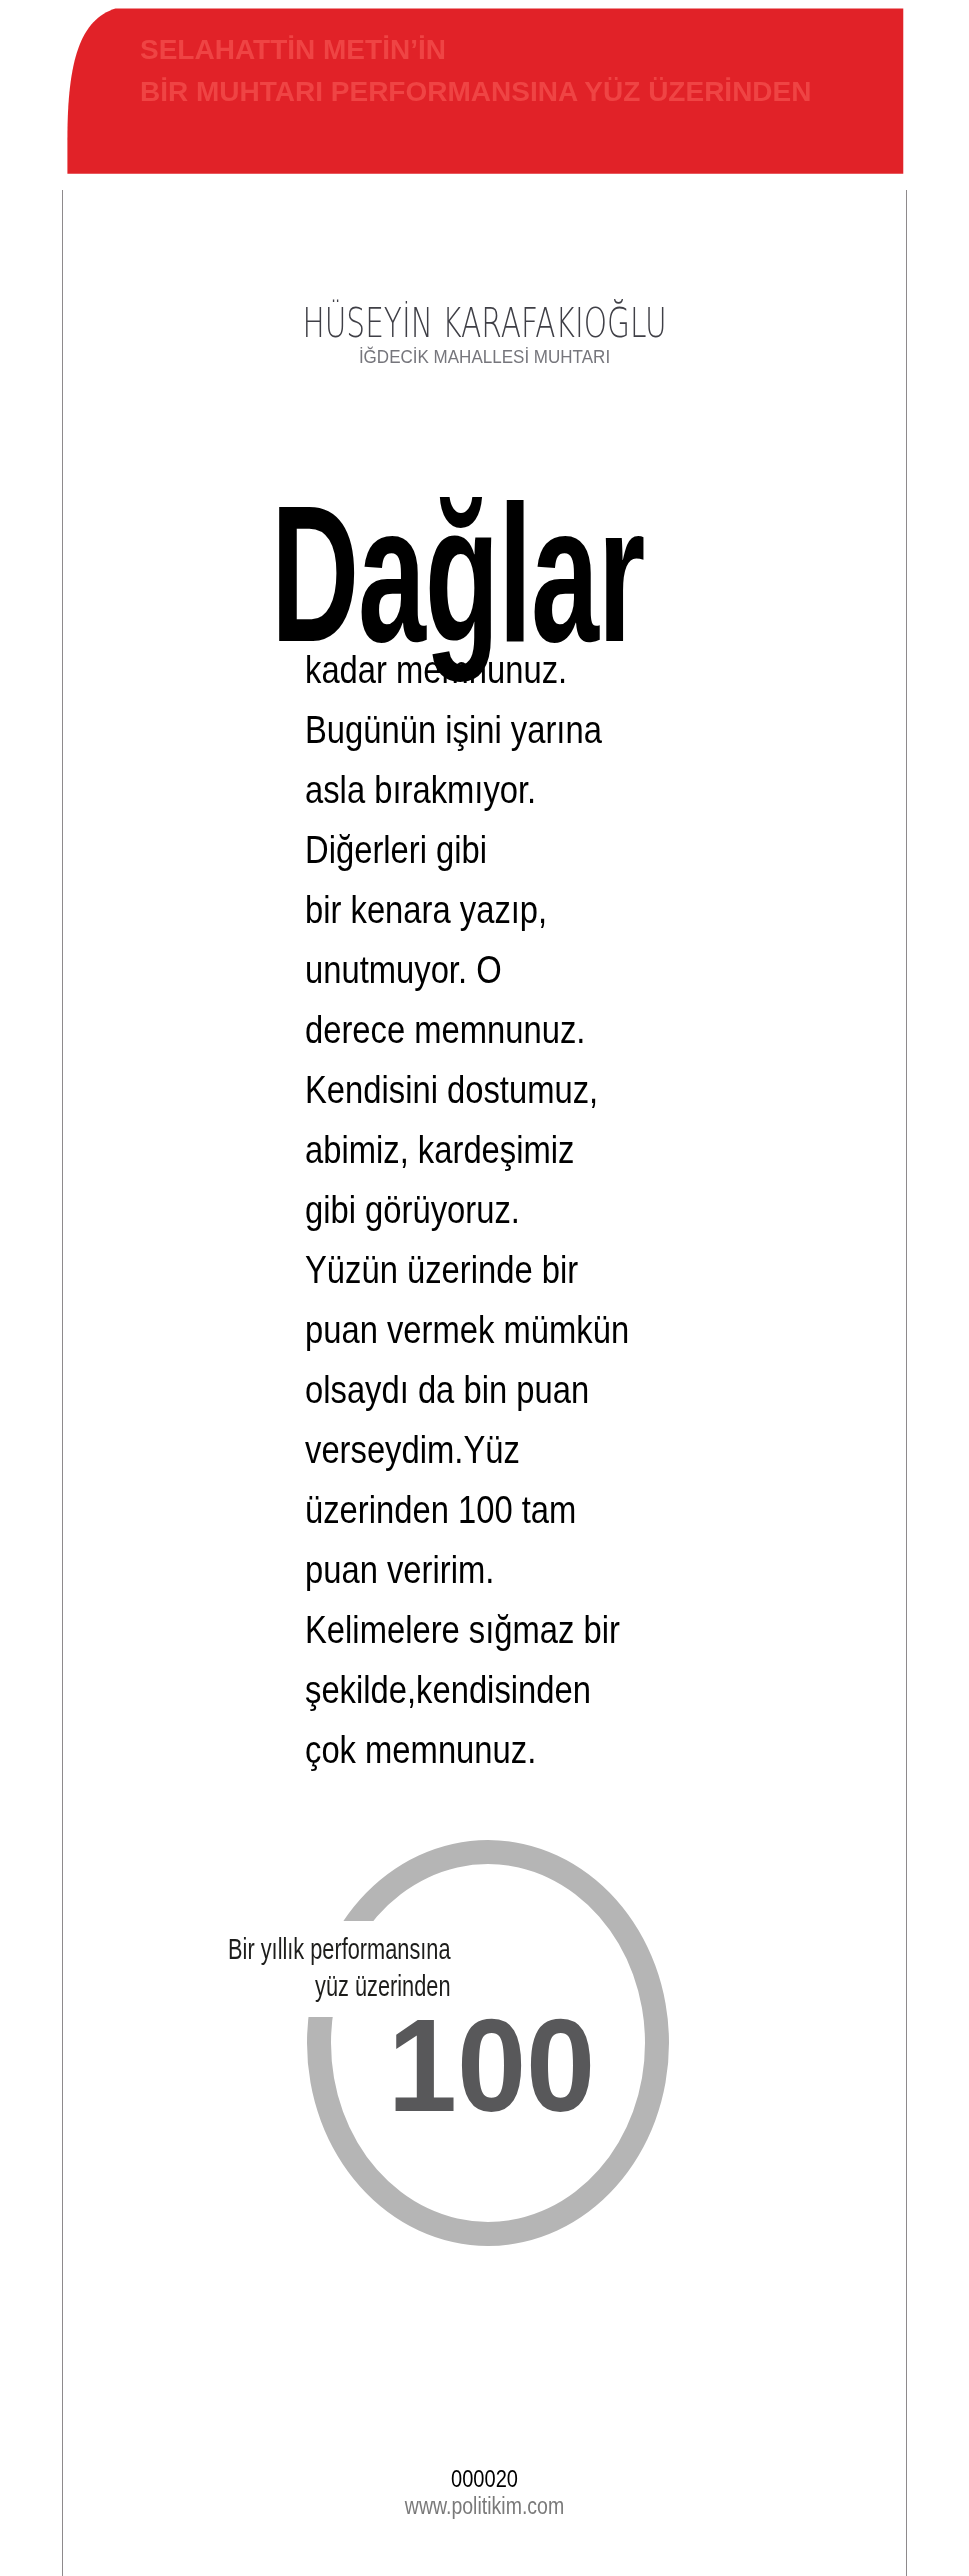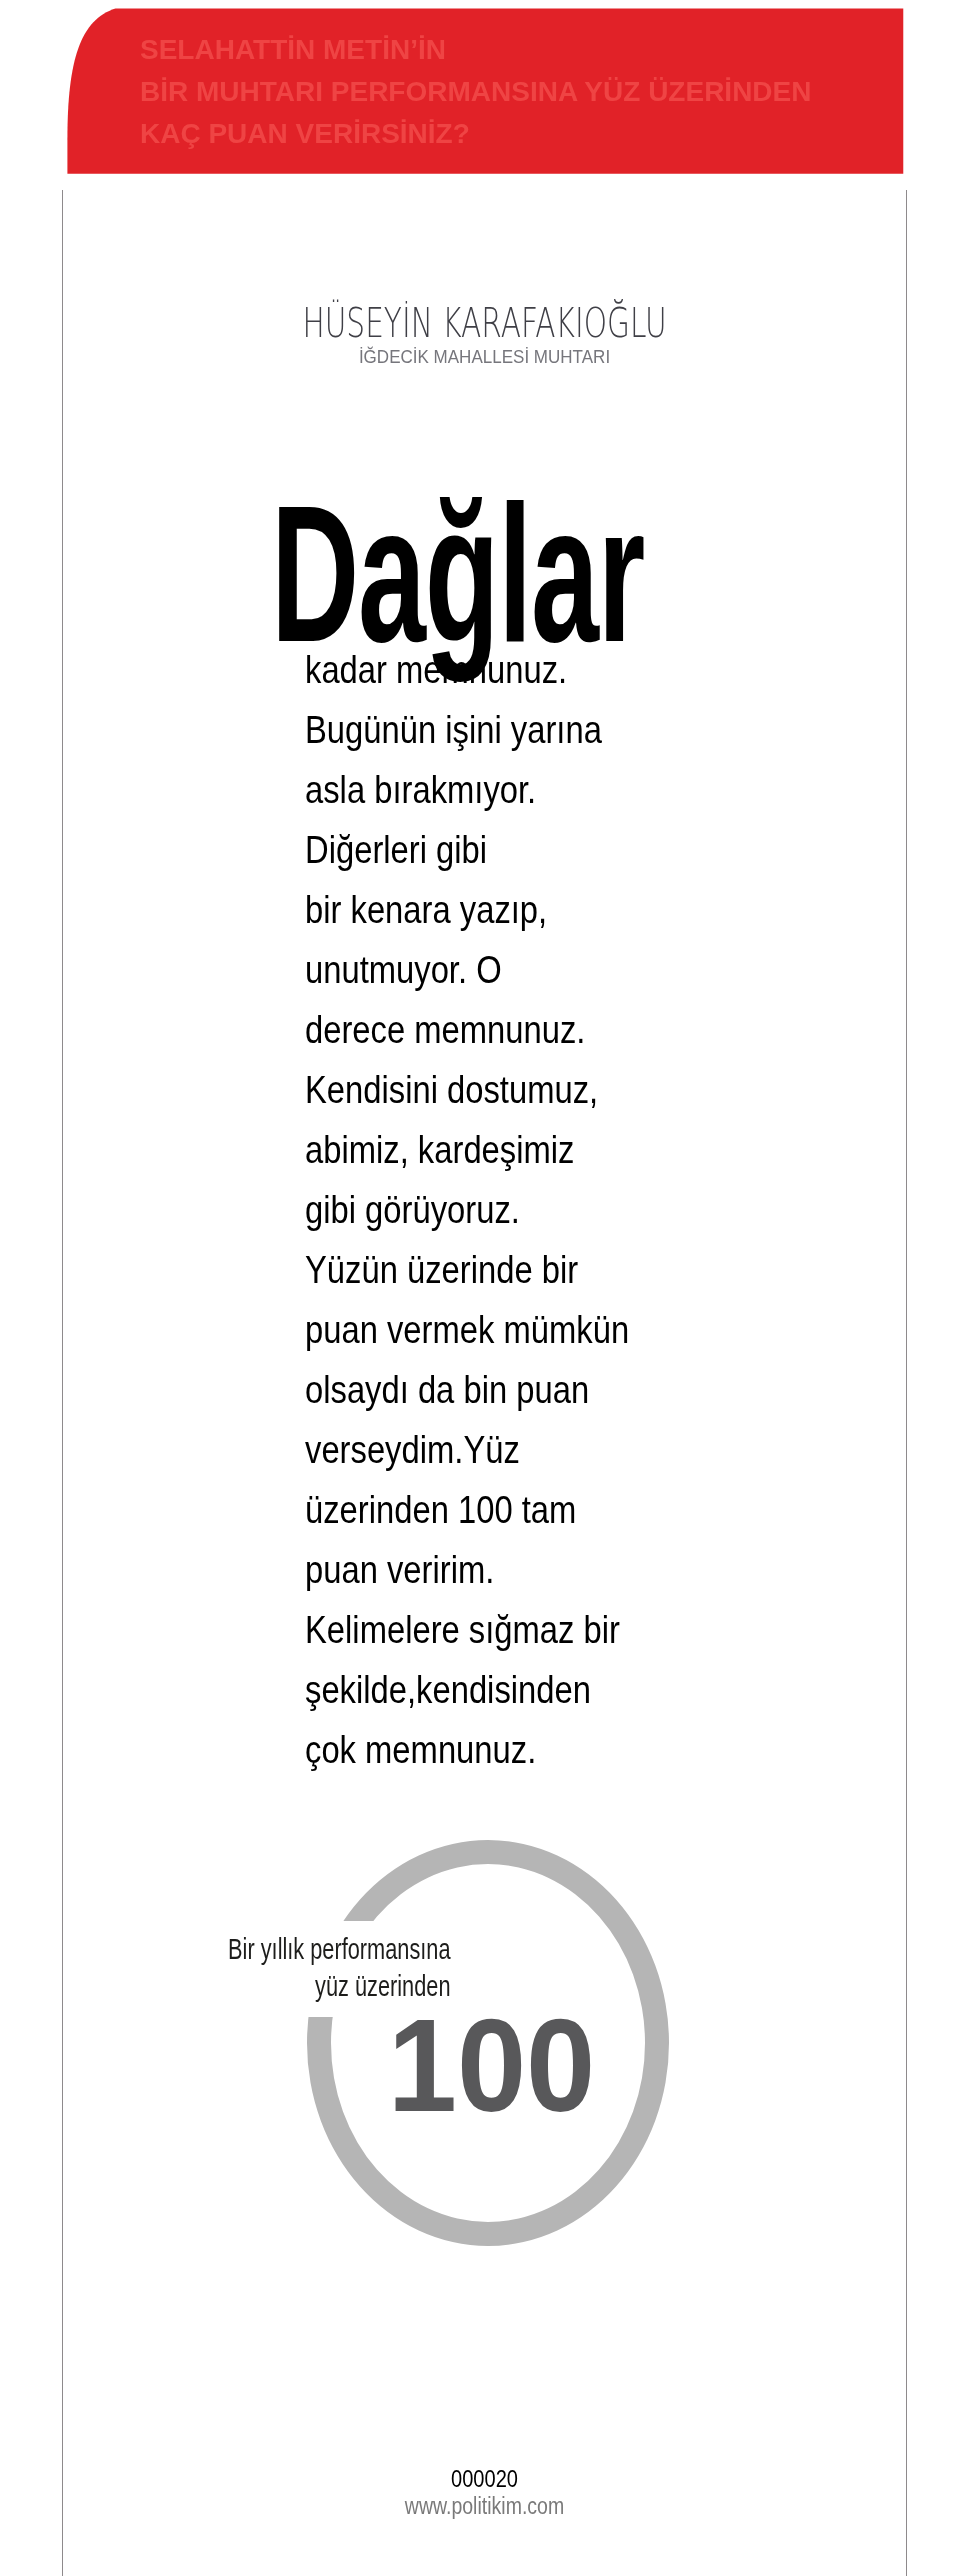--- a/index.html
+++ b/index.html
@@ -110,21 +110,20 @@
 
 <div id="page">
 
   <svg id="banner-svg" viewBox="0 0 1150 230" xmlns="http://www.w3.org/2000/svg" aria-hidden="true">
     <path fill="#e12228" d="M 137 10 L 1072 10 L 1072 206 L 80 206 L 80 165 C 80 70 96 23 137 10 Z"></path>
   </svg>
 
   <div class="banner-text">
       <div>SELAHATTİN METİN’İN</div>
       <div>BİR MUHTARI PERFORMANSINA YÜZ ÜZERİNDEN</div>
-      <div>KAÇ PUAN VERİRSİNİZ?</div>
     </div>
 
   <div class="content-box"></div>
 
   <div class="abs person-name">HÜSEYİN KARAFAKIOĞLU</div>
   <div class="abs person-title">İĞDECİK MAHALLESİ MUHTARI</div>
 
   <div class="abs headline">Dağlar</div>
 
   <div class="abs quote">

